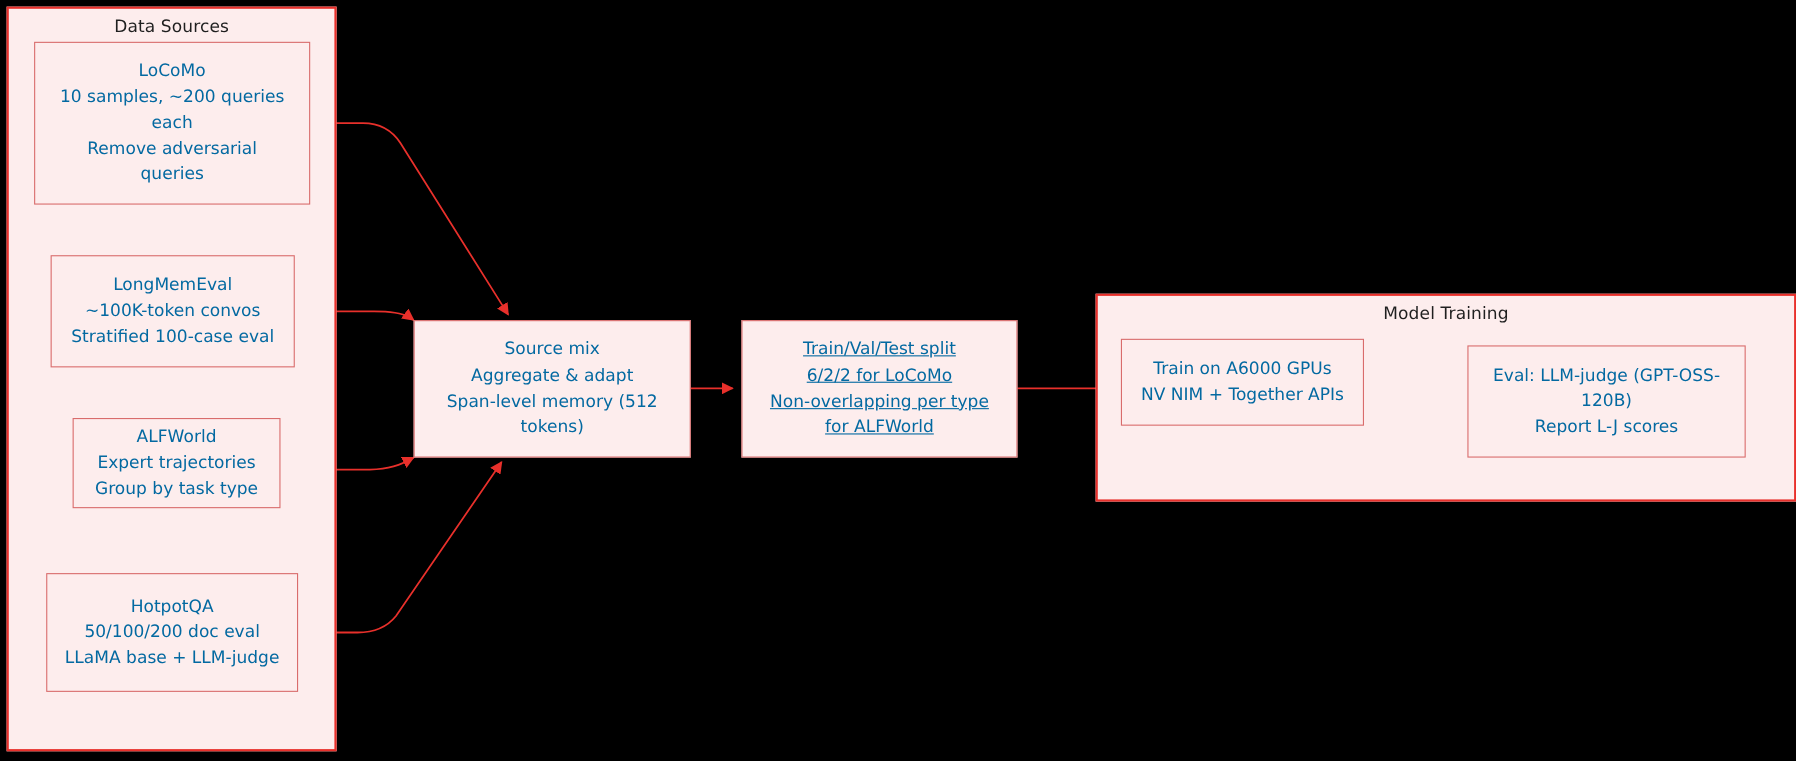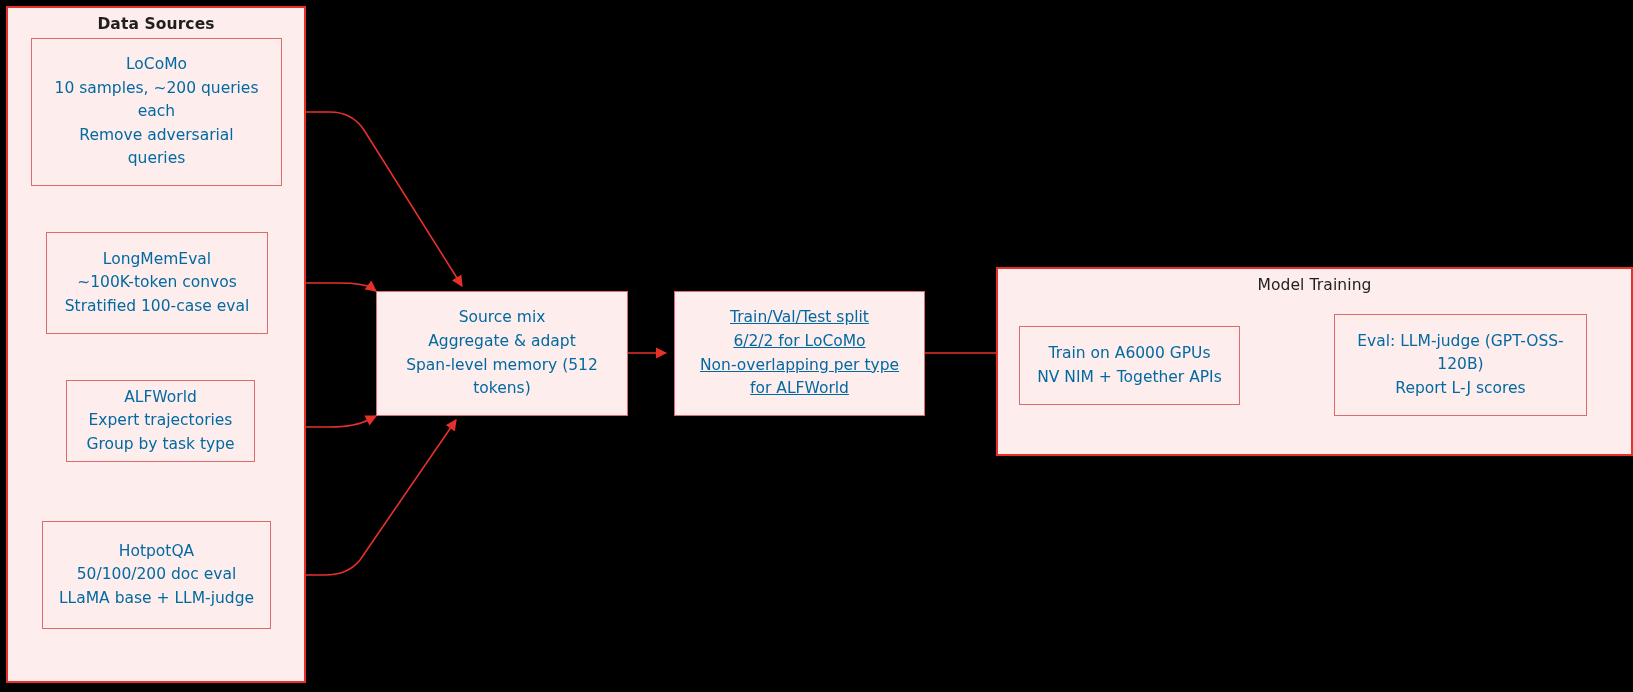--- a/index.html
+++ b/index.html
@@ -97,21 +97,21 @@
 
     <path class="edge" d="M 271,575 L 325,575 Q 348,575 360,560 L 456,420" marker-end="url(#ah)"></path>
 
     <path class="edge" d="M 628,353 L 666,353" marker-end="url(#ah)"></path>
 
     <path class="edge" d="M 925,353 L 1011,353" marker-end="url(#ah)"></path>
 
     <path class="edge-thin" d="M 1240,353 L 1278,353" marker-end="url(#ah2)"></path>
   </svg>
 
-  <div class="cluster" style="left:6px; top:6px; width:300px; height:677px;font-weight:bold;">
+  <div class="cluster" style="left:6px; top:6px; width:300px; height:677px;">
     <div class="cluster-title">Data Sources</div>
   </div>
 
   <div class="node" style="left:31px; top:38px; width:251px; height:148px;">
     <span class="txt">
       <span>LoCoMo</span><br>
       <span>10 samples, ~200 queries</span><br>
       <span>each</span><br>
       <span>Remove adversarial</span><br>
       <span>queries</span>
@@ -158,21 +158,21 @@
       <span>6/2/2 for LoCoMo</span><br>
       <span>Non-overlapping per type</span><br>
       <span>for ALFWorld</span>
     </span>
   </div>
 
   <div class="cluster" style="left:996px; top:267px; width:637px; height:189px;">
     <div class="cluster-title">Model Training</div>
   </div>
 
-  <div class="node" style="left:1019px; top:326px; width:221px; height:79px;">
+  <div class="node" style="left:1019px; top:308px; width:221px; height:79px;">
     <span class="txt">
       <span>Train on A6000 GPUs</span><br>
       <span>NV NIM + Together APIs</span>
     </span>
   </div>
 
   <div class="node" style="left:1334px; top:314px; width:253px; height:102px;">
     <span class="txt">
       <span>Eval: LLM-judge (GPT-OSS-</span><br>
       <span>120B)</span><br>

